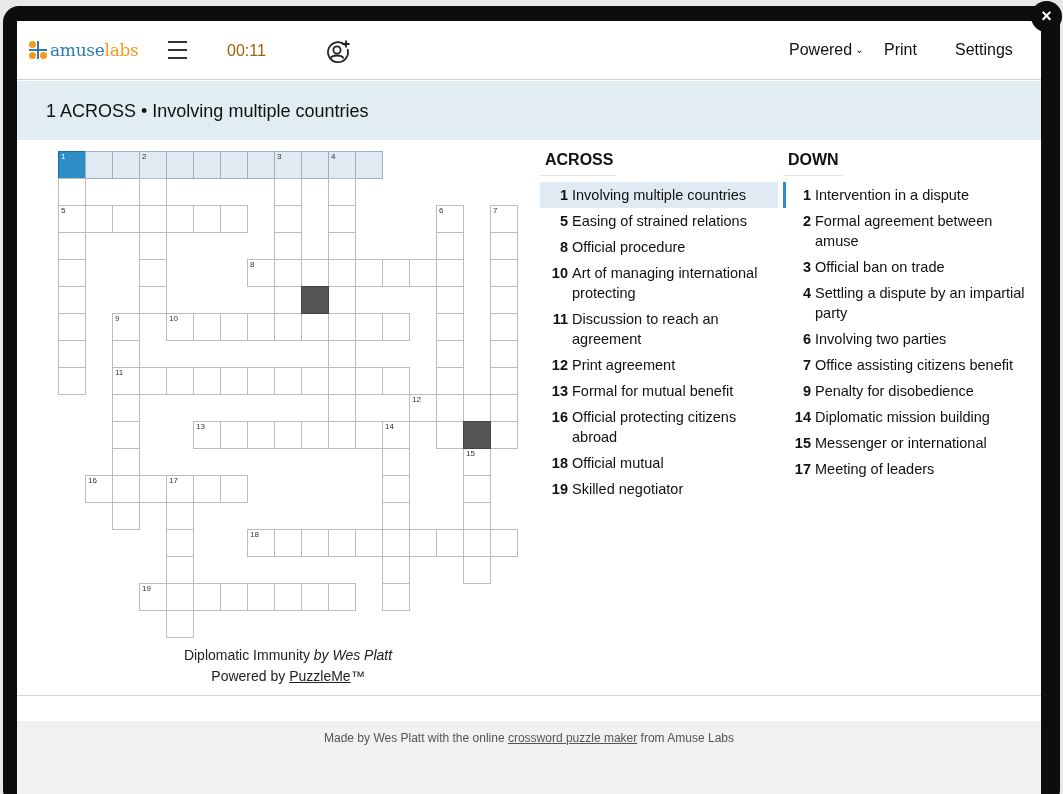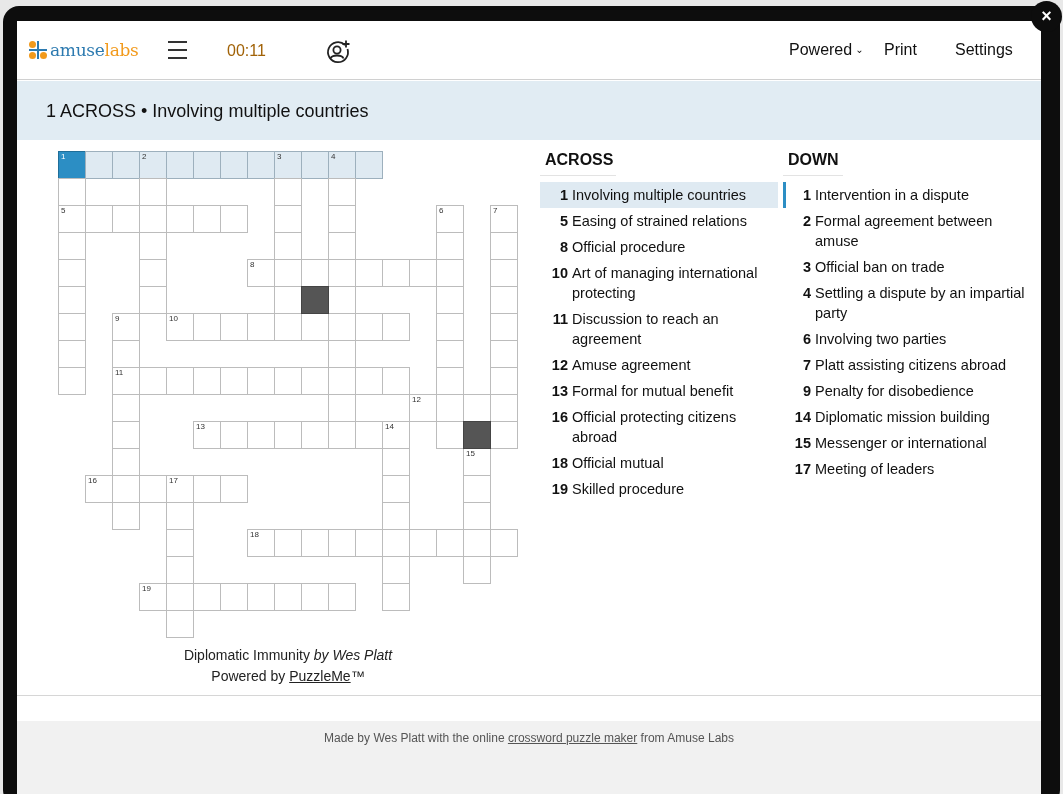--- a/index.html
+++ b/index.html
@@ -297,37 +297,37 @@
         <div class="clue">
           <span class="n">10</span>
           <span class="t">Art of managing international protecting</span>
         </div>
         <div class="clue">
           <span class="n">11</span>
           <span class="t">Discussion to reach an agreement</span>
         </div>
         <div class="clue">
           <span class="n">12</span>
-          <span class="t">Amuse agreement</span>
+          <span class="t">Print agreement</span>
         </div>
         <div class="clue">
           <span class="n">13</span>
           <span class="t">Formal for mutual benefit</span>
         </div>
         <div class="clue">
           <span class="n">16</span>
           <span class="t">Official protecting citizens abroad</span>
         </div>
         <div class="clue">
           <span class="n">18</span>
           <span class="t">Official mutual</span>
         </div>
         <div class="clue">
           <span class="n">19</span>
-          <span class="t">Skilled procedure</span>
+          <span class="t">Skilled negotiator</span>
         </div>
       </div>
   </div>
   <div class="clues down">
     <div class="clues-head">DOWN</div>
     <div id="down-list">
         <div class="clue cross">
           <span class="n">1</span>
           <span class="t">Intervention in a dispute</span>
         </div>
@@ -342,21 +342,21 @@
         <div class="clue">
           <span class="n">4</span>
           <span class="t">Settling a dispute by an impartial party</span>
         </div>
         <div class="clue">
           <span class="n">6</span>
           <span class="t">Involving two parties</span>
         </div>
         <div class="clue">
           <span class="n">7</span>
-          <span class="t">Platt assisting citizens abroad</span>
+          <span class="t">Office assisting citizens benefit</span>
         </div>
         <div class="clue">
           <span class="n">9</span>
           <span class="t">Penalty for disobedience</span>
         </div>
         <div class="clue">
           <span class="n">14</span>
           <span class="t">Diplomatic mission building</span>
         </div>
         <div class="clue">

